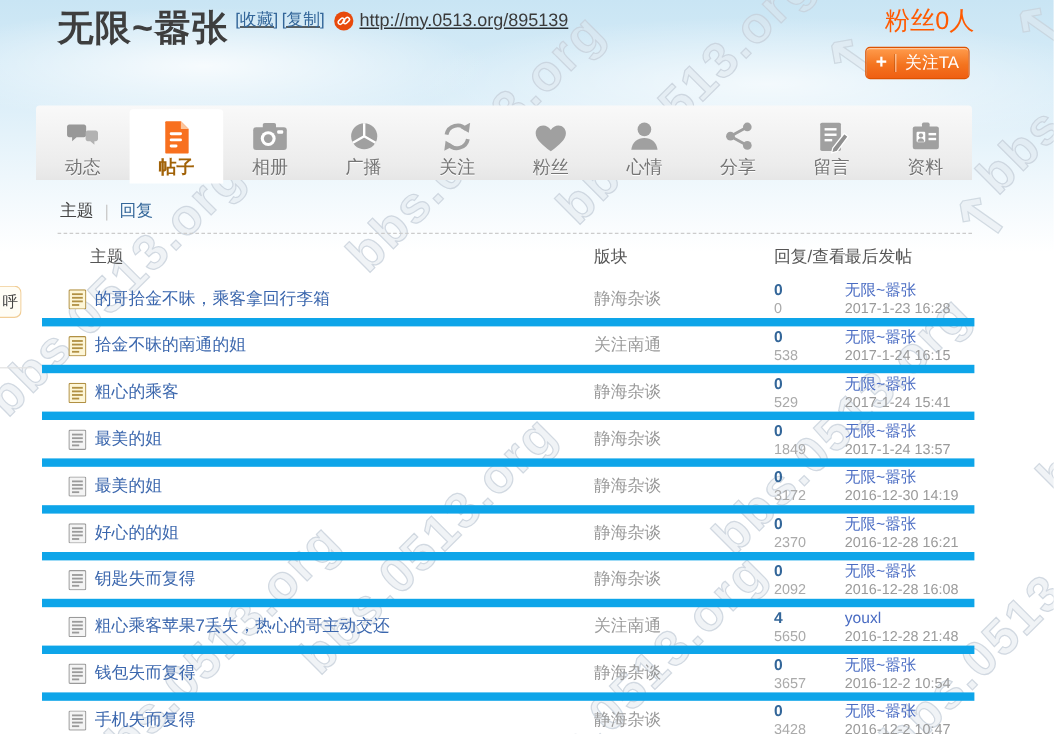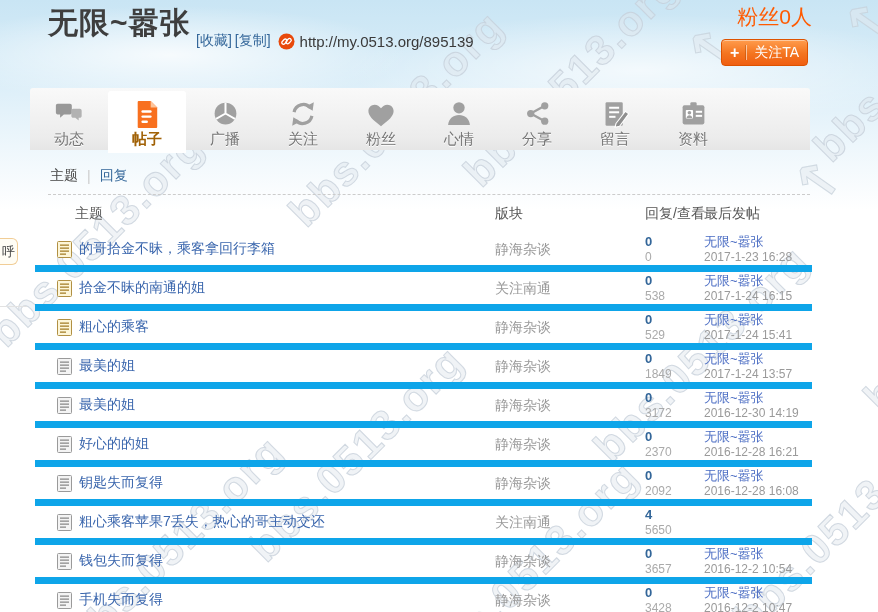--- a/index.html
+++ b/index.html
@@ -25,21 +25,21 @@
   }
   .wm-arrow {
     position:absolute; font-size:54px; font-weight:bold; transform:rotate(-10deg);
     color:rgba(226,231,237,.5); -webkit-text-stroke:1px rgba(198,208,218,.75);
   }
 
   .layer-ui { position:absolute; inset:0; z-index:2; }
 
   
   .profile-name { position:absolute; left:48px; top:3px; font-size:30px; font-weight:800; color:#3e3e3e; letter-spacing:1px; }
-  .profile-meta { position:absolute; left:196px; top:32px; font-size:14px; display:flex; align-items:center; }
+  .profile-meta { position:absolute; left:196px; top:8px; font-size:14px; display:flex; align-items:center;text-decoration:underline; }
   .profile-meta a { color:#336699; text-decoration:none; margin-right:3px; cursor:pointer; }
   .link-badge { margin:0 5px 0 4px; display:inline-flex; }
   .profile-url { color:#3a3a3a; font-size:15px; }
   .fans-count { position:absolute; right:66px; top:3px; font-size:21px; color:#ff5a00;text-align:right; }
   .follow-btn {
     position:absolute; left:721px; top:39px; width:87px; height:27px;
     background:linear-gradient(#ff9c4d, #f4741f 55%, #ef5f12);
     border:1px solid #dd5200; border-radius:4px;
     box-shadow:inset 0 1px 0 rgba(255,255,255,.45);
     display:flex; align-items:center; justify-content:center; gap:7px;
@@ -159,20 +159,32 @@
             <path d="M18 2l7 7h-7z" fill="#fcc59c"></path>
             <rect x="8" y="12" width="11" height="2.6" rx="1.3" fill="#fff"></rect>
             <rect x="8" y="17.5" width="11" height="2.6" rx="1.3" fill="#fff"></rect>
             <rect x="8" y="23" width="7" height="2.6" rx="1.3" fill="#fff"></rect>
           </svg>
         </span>
     <span class="tab-label">帖子</span>
   </div>
       <div class="tab">
     <span class="tab-icon">
+          <svg width="32" height="28" viewBox="0 0 32 28">
+            <rect x="2" y="6" width="28" height="19" rx="2.5" fill="#a0a0a0"></rect>
+            <rect x="10" y="2.5" width="11" height="6" rx="1.5" fill="#a0a0a0"></rect>
+            <rect x="22" y="8.5" width="5" height="3" rx="1" fill="#fff"></rect>
+            <circle cx="14.5" cy="15.5" r="6.2" fill="#fff"></circle>
+            <circle cx="14.5" cy="15.5" r="3.6" fill="#a0a0a0"></circle>
+          </svg>
+        </span>
+    <span class="tab-label">相册</span>
+  </div>
+      <div class="tab">
+    <span class="tab-icon">
           <svg width="29" height="29" viewBox="0 0 32 32">
             <circle cx="16" cy="16" r="12" fill="#a0a0a0"></circle>
             <path d="M16 4v12m0 0l10.4 6m-10.4-6L5.6 22" stroke="#fff" stroke-width="2.2" fill="none"></path>
           </svg>
         </span>
     <span class="tab-label">广播</span>
   </div>
       <div class="tab">
     <span class="tab-icon">
           <svg width="30" height="30" viewBox="0 0 32 32">
@@ -428,20 +440,24 @@
                   <rect x="3" y="12.4" width="6" height="1.5" fill="#9a9a9a"></rect>
                 </svg>
               </span>
       <a class="topic-link">粗心乘客苹果7丢失，热心的哥主动交还</a>
     </div>
     <div><a class="forum-link">关注南通</a></div>
     <div class="cell-nums">
       <span class="reply-count">4</span>
       <span class="view-count">5650</span>
     </div>
+    <div class="cell-last">
+      <a class="poster-link">youxl</a>
+      <span class="post-time">2016-12-28 21:48</span>
+    </div>
   </div>
           <div class="t-row">
     <div class="cell-title">
       <span class="doc-icon">
                 <svg width="15" height="17" viewBox="0 0 15 17">
                   <rect x=".5" y=".5" width="14" height="16" rx="1" fill="#f4f4f4" stroke="#9a9a9a"></rect>
                   <rect x="3" y="3.4" width="9" height="1.5" fill="#9a9a9a"></rect>
                   <rect x="3" y="6.4" width="9" height="1.5" fill="#9a9a9a"></rect>
                   <rect x="3" y="9.4" width="9" height="1.5" fill="#9a9a9a"></rect>
                   <rect x="3" y="12.4" width="6" height="1.5" fill="#9a9a9a"></rect>

